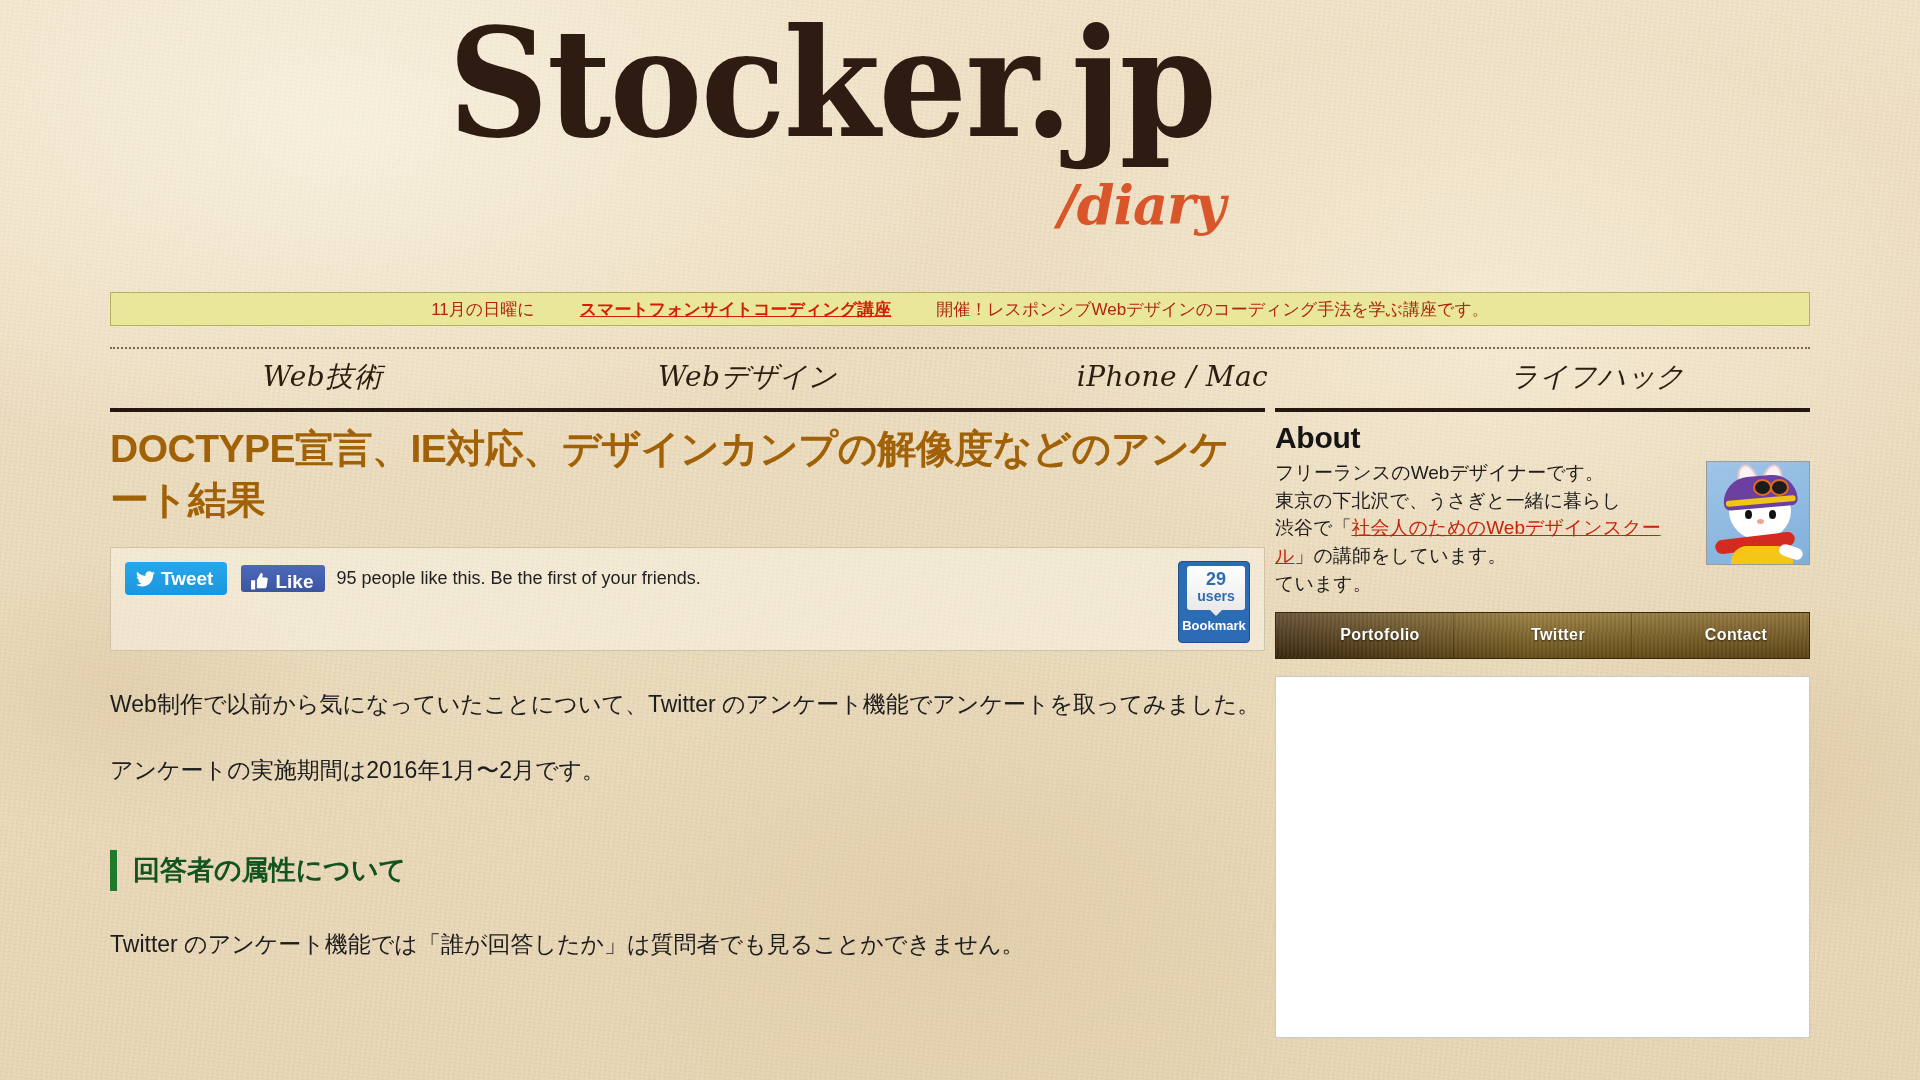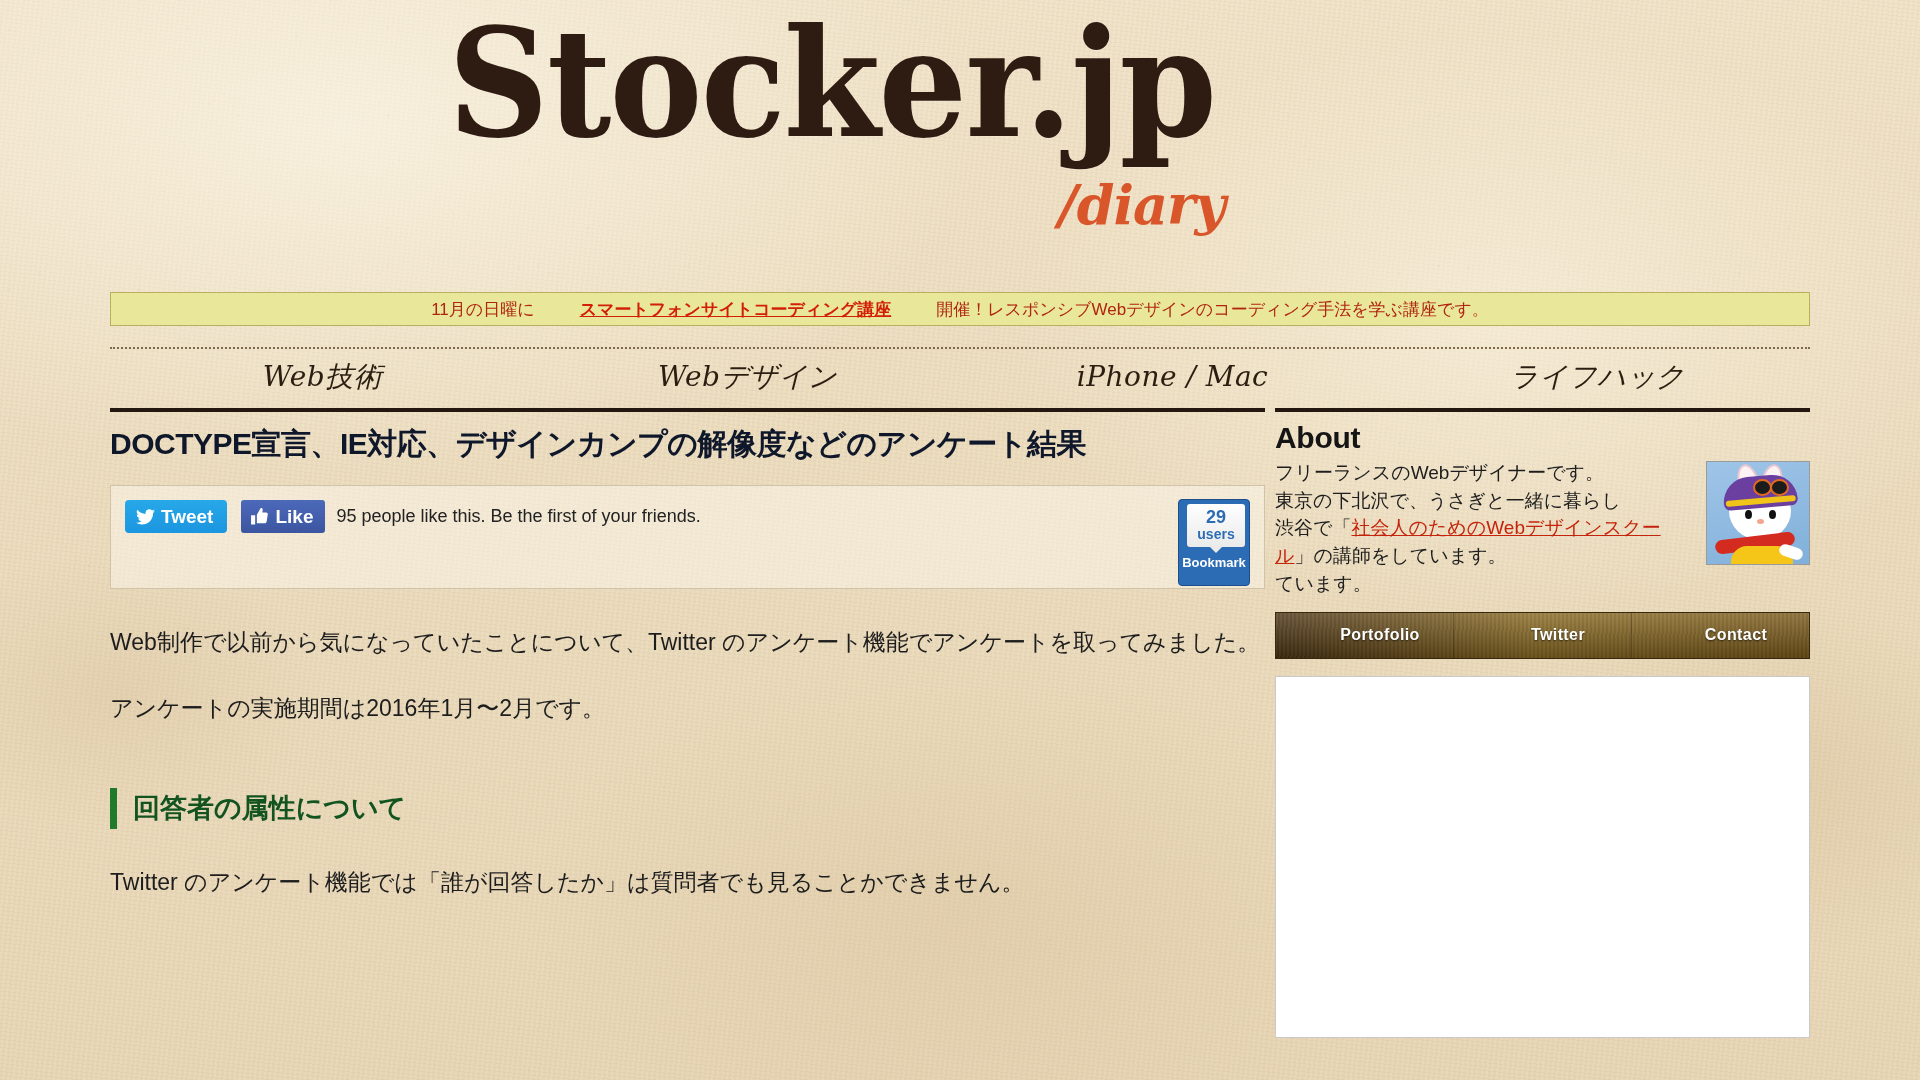--- a/index.html
+++ b/index.html
@@ -166,24 +166,24 @@
     width: 535px;
   }
 
   .rule-thick {
     border-top: 4px solid #241710;
     height: 0;
     margin: 0;
   }
 
   .post-title {
-    font-size: 30px;
+    font-size: 39px;
     font-weight: 700;
     line-height: 1.30;
-    color: #0f172a;
+    color: #a16207;
     margin: 12px 0 8px 0;
     letter-spacing: -0.5px;
   }
 
   
   .share-bar {
     position: relative;
     margin-top: 22px;
     height: 104px;
     background: rgba(255,253,246,0.42);
@@ -212,21 +212,21 @@
   }
   .btn-like {
     display: inline-flex;
     align-items: center;
     gap: 6px;
     background: linear-gradient(#4c69ba, #3b55a0);
     color: #fff;
     font-size: 19px;
     font-weight: 700;
     border-radius: 3px;
-    padding: 7px 12px 7px 10px;
+    padding: 7px 12px 1px 10px;
     margin-left: 14px;
     cursor: pointer;
     line-height: 1;
   }
   .like-caption {
     margin-left: 11px;
     font-size: 18px;
     color: #222;
     white-space: nowrap;
   }
@@ -271,21 +271,21 @@
     color: #2c6cb4;
     font-size: 14px;
     font-weight: 700;
     line-height: 1.1;
   }
   .hatena .bmlabel {
     display: block;
     color: #fff;
     font-size: 13px;
     font-weight: 700;
-    padding: 8px 0 15px 0;
+    padding: 8px 0 9px 0;
   }
 
   
   .para {
     font-size: 23px;
     line-height: 1.72;
     color: #1d1d1d;
     margin: 34px 0 0 0;
   }
   .para.tight { margin-top: 26px; }

